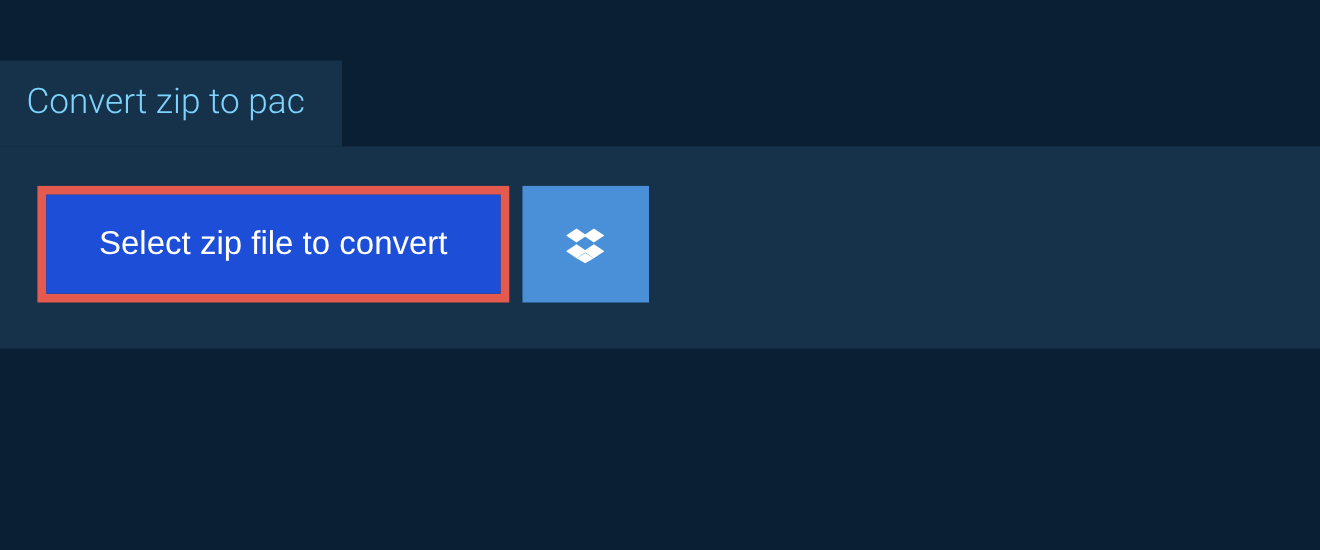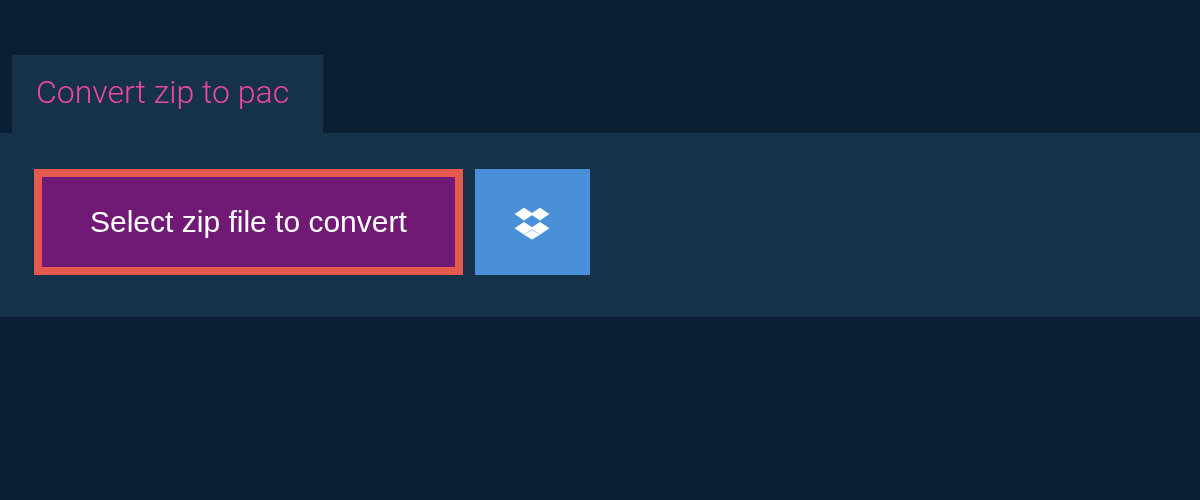--- a/index.html
+++ b/index.html
@@ -13,42 +13,42 @@
       background: #0a1f33;
       font-family: -apple-system, BlinkMacSystemFont, "Segoe UI", Roboto, Helvetica, Arial, sans-serif;
       overflow: hidden;
     }
     .tab-container {
       padding-top: 55px;
     }
     .tab {
       display: inline-block;
       background: #16324a;
-      color: #ec4899;
+      color: #7dd3fc;
       font-size: 32px;
       font-weight: 300;
       padding: 18px 34px 22px 24px;
-      margin-left: 12px;
+      margin-left: 0;
     }
     .panel {
       background: #16324a;
       padding: 36px 34px 42px 34px;
       width: 100%;
     }
     .button-row {
       display: flex;
       gap: 12px;
       align-items: stretch;
     }
     .highlight-border {
       border: 8px solid #e55a4f;
       display: inline-block;
     }
     .select-button {
-      background: #701a75;
+      background: #1d4ed8;
       color: #ffffff;
       font-size: 30px;
       font-weight: 300;
       padding: 28px 48px;
       border: none;
       cursor: pointer;
       display: flex;
       align-items: center;
       justify-content: center;
       white-space: nowrap;

